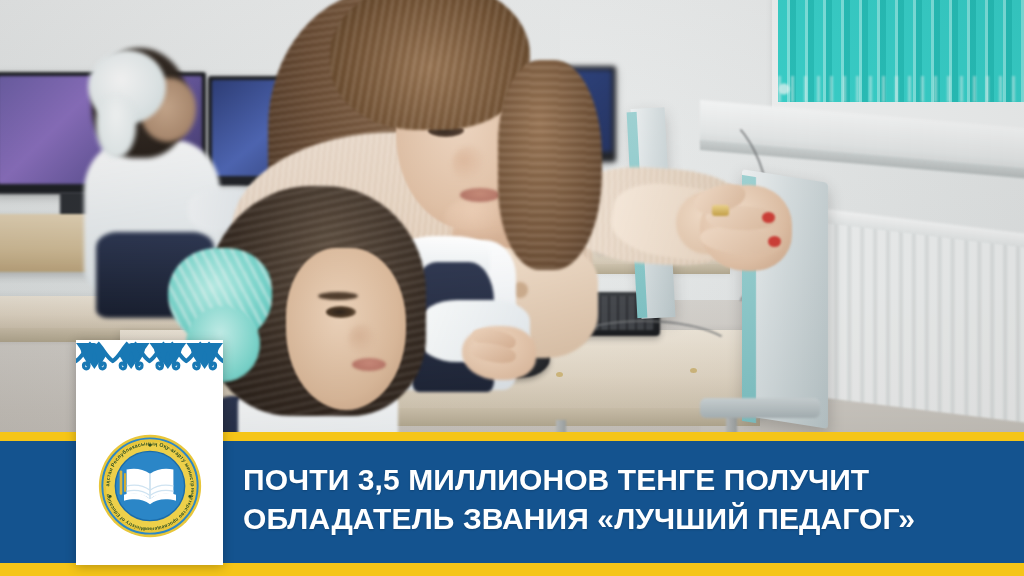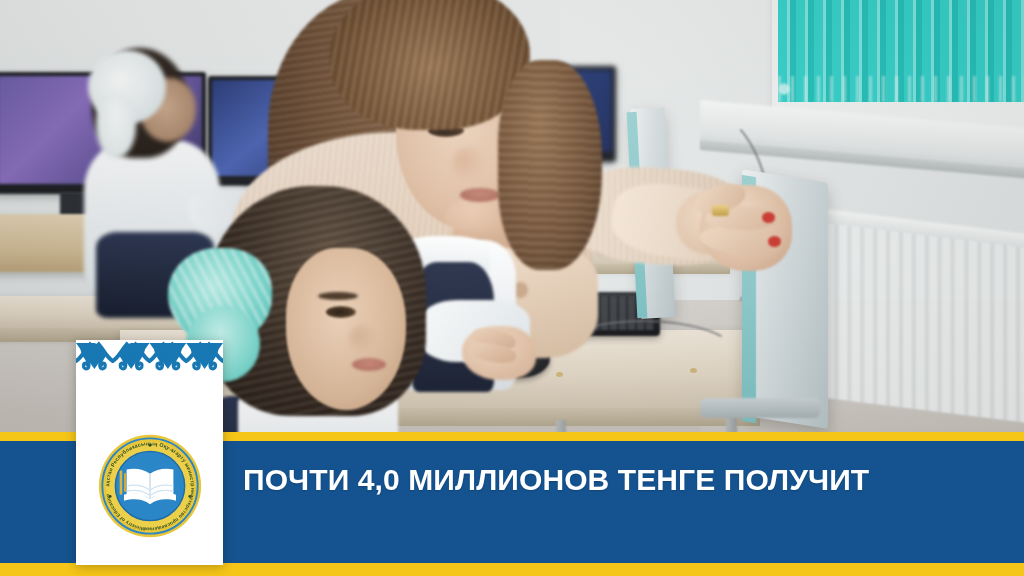--- a/index.html
+++ b/index.html
@@ -636,21 +636,22 @@
     <div id="g-bow2"></div>
 
     <div id="photo-grade"></div>
   </div>
 
   <div id="banner-yellow-top" style="background: rgb(245, 197, 24);"></div>
   <div id="banner-blue" style="background: rgb(20, 83, 143);"></div>
   <div id="banner-yellow-bottom" style="background: rgb(245, 197, 24);"></div>
 
   <div id="banner-text" style="color: rgb(255, 255, 255);">
-    <span class="line">ПОЧТИ 4,0 МИЛЛИОНОВ ТЕНГЕ ПОЛУЧИТ</span>
+    <span class="line">ПОЧТИ 3,5 МИЛЛИОНОВ ТЕНГЕ ПОЛУЧИТ</span>
+    <span class="line">ОБЛАДАТЕЛЬ ЗВАНИЯ «ЛУЧШИЙ ПЕДАГОГ»</span>
   </div>
 
   <div id="logo-card">
 
     <svg id="ornament" viewBox="0 0 147 42" preserveAspectRatio="none">
       <defs>
         <g id="orn-unit">
           <path d="M0,0 L36.75,0 L18.375,26 Z" fill="#1878b4"></path>
           <path d="M6,4 C6,14 13,16 13,22 C13,27 7.5,27 7.5,22.5 C7.5,19.5 11,19 11,22
                    M30.75,4 C30.75,14 23.75,16 23.75,22 C23.75,27 29.25,27 29.25,22.5

